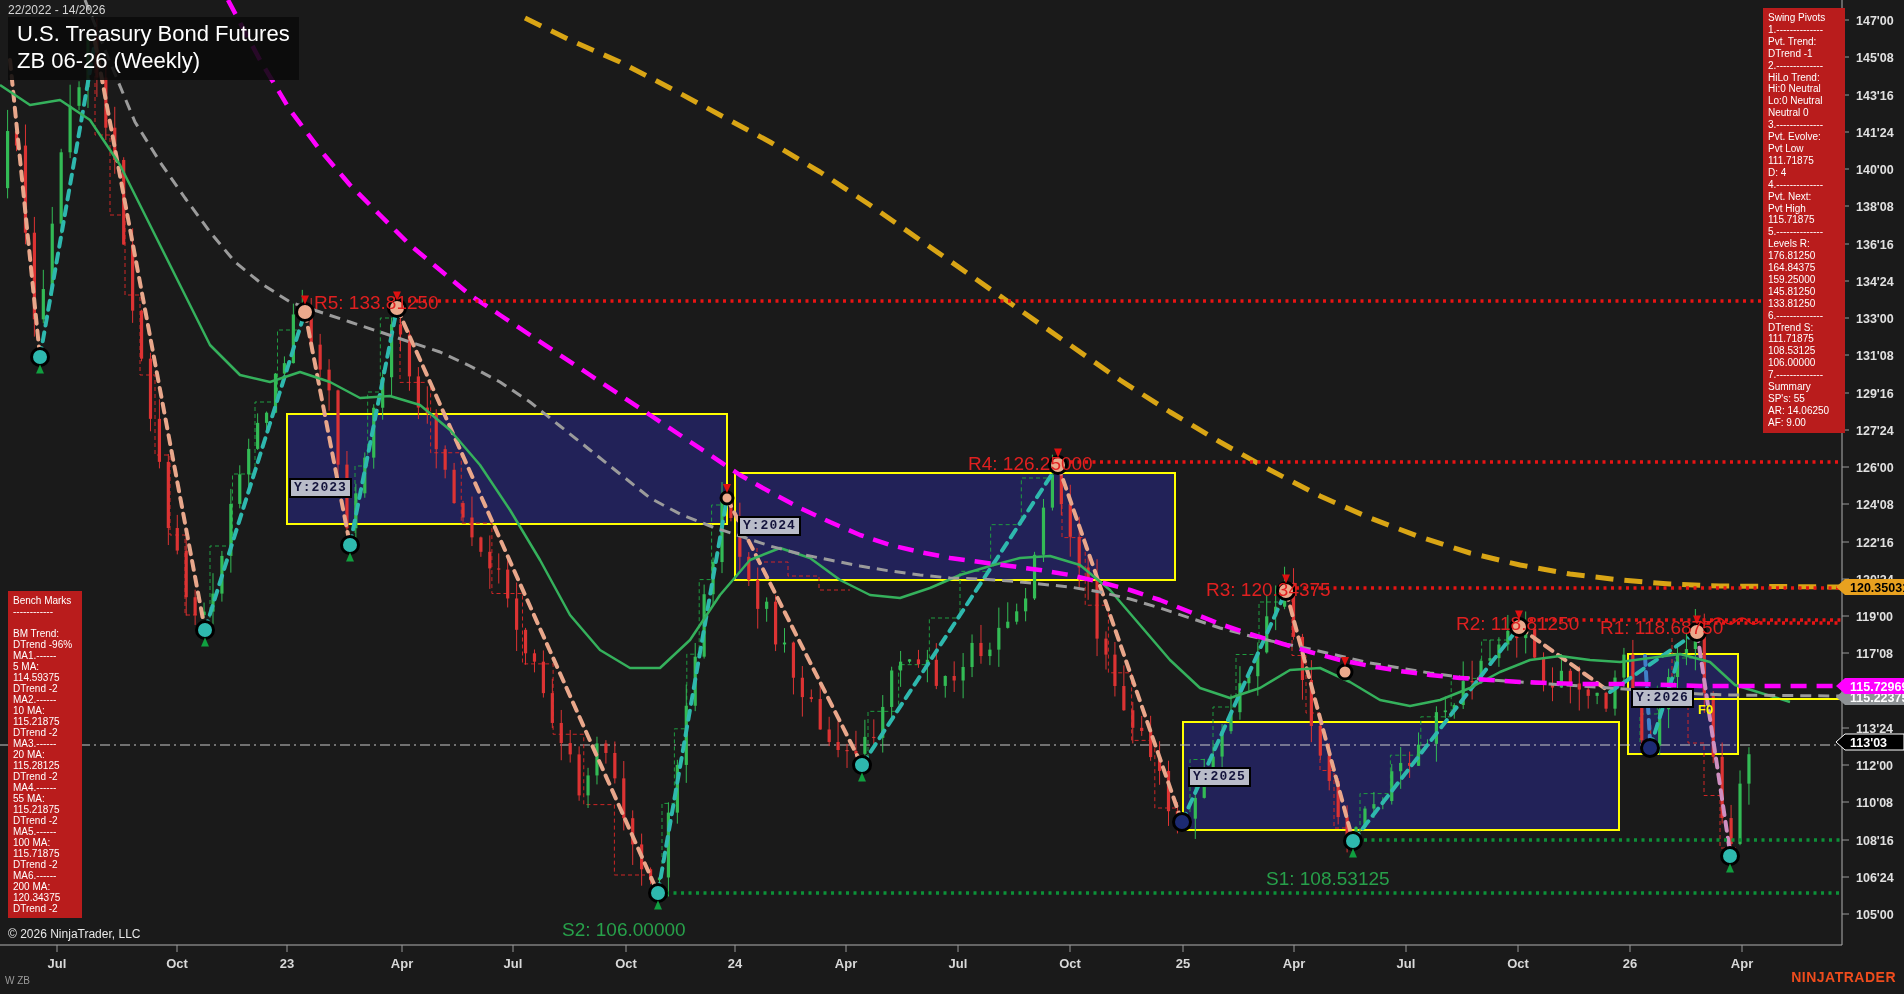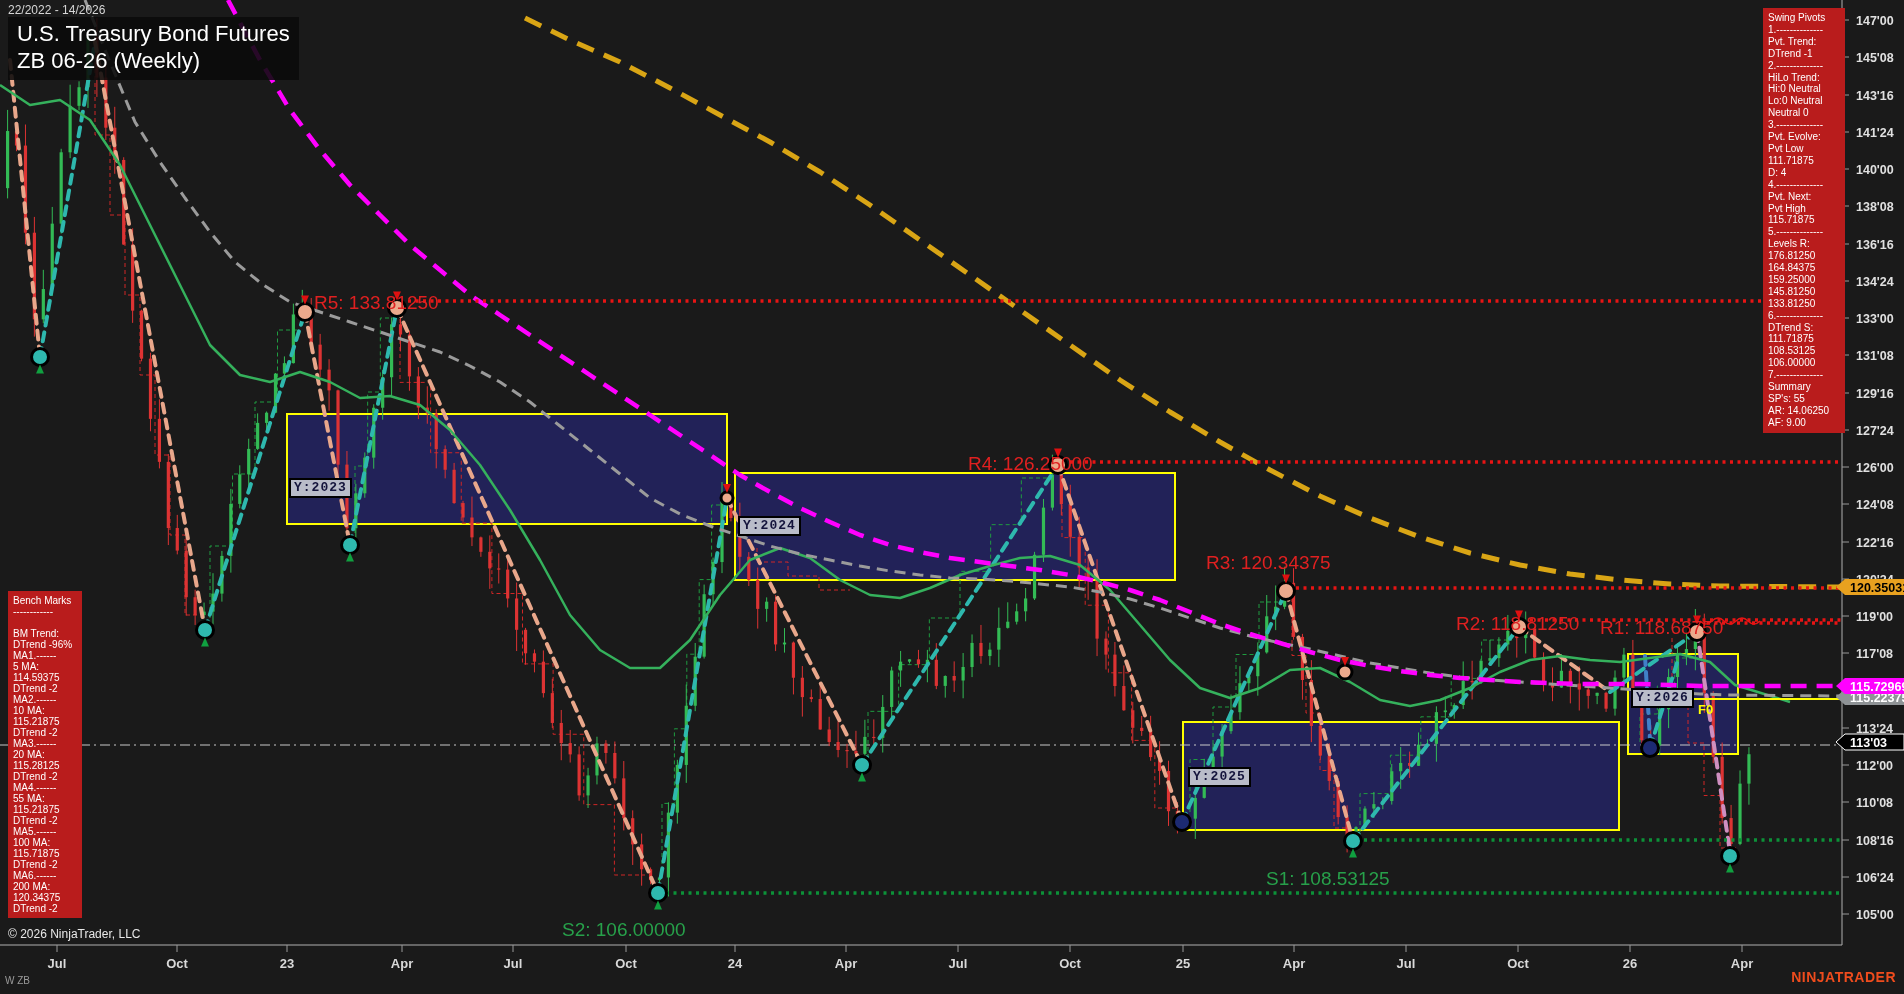--- a/index.html
+++ b/index.html
@@ -662,21 +662,21 @@
       <div>115.71875</div>
       <div>DTrend -2</div>
       <div>MA6.------</div>
       <div>200 MA:</div>
       <div>120.34375</div>
       <div>DTrend -2</div>
     </div>
   <div id="overlay-labels">
       <div class="lvl" style="left: 314px; top: 276px; color: rgb(224, 32, 32);">R5: 133.81250</div>
       <div class="lvl" style="left: 968px; top: 437px; color: rgb(224, 32, 32);">R4: 126.25000</div>
-      <div class="lvl" style="left: 1206px; top: 536px; color: rgb(224, 32, 32);">R3: 120.34375</div>
+      <div class="lvl" style="left: 1206px; top: 563px; color: rgb(224, 32, 32);">R3: 120.34375</div>
       <div class="lvl" style="left: 1456px; top: 597px; color: rgb(224, 32, 32);">R2: 118.81250</div>
       <div class="lvl" style="left: 1600px; top: 601px; color: rgb(224, 32, 32);">R1: 118.68750</div>
       <div class="lvl" style="left: 1266px; top: 852px; color: rgb(39, 160, 74);">S1: 108.53125</div>
       <div class="lvl" style="left: 562px; top: 903px; color: rgb(39, 160, 74);">S2: 106.00000</div>
       <div class="ybox" style="left: 289px; top: 458px; margin-top: 20px;">Y:2023</div>
       <div class="ybox" style="left: 738px; top: 516px;">Y:2024</div>
       <div class="ybox" style="left: 1188px; top: 767px;">Y:2025</div>
       <div class="ybox" style="left: 1631px; top: 688px;">Y:2026</div>
     </div>
   <div id="f0-label" style="left: 1698px; top: 702px;">F0</div>

